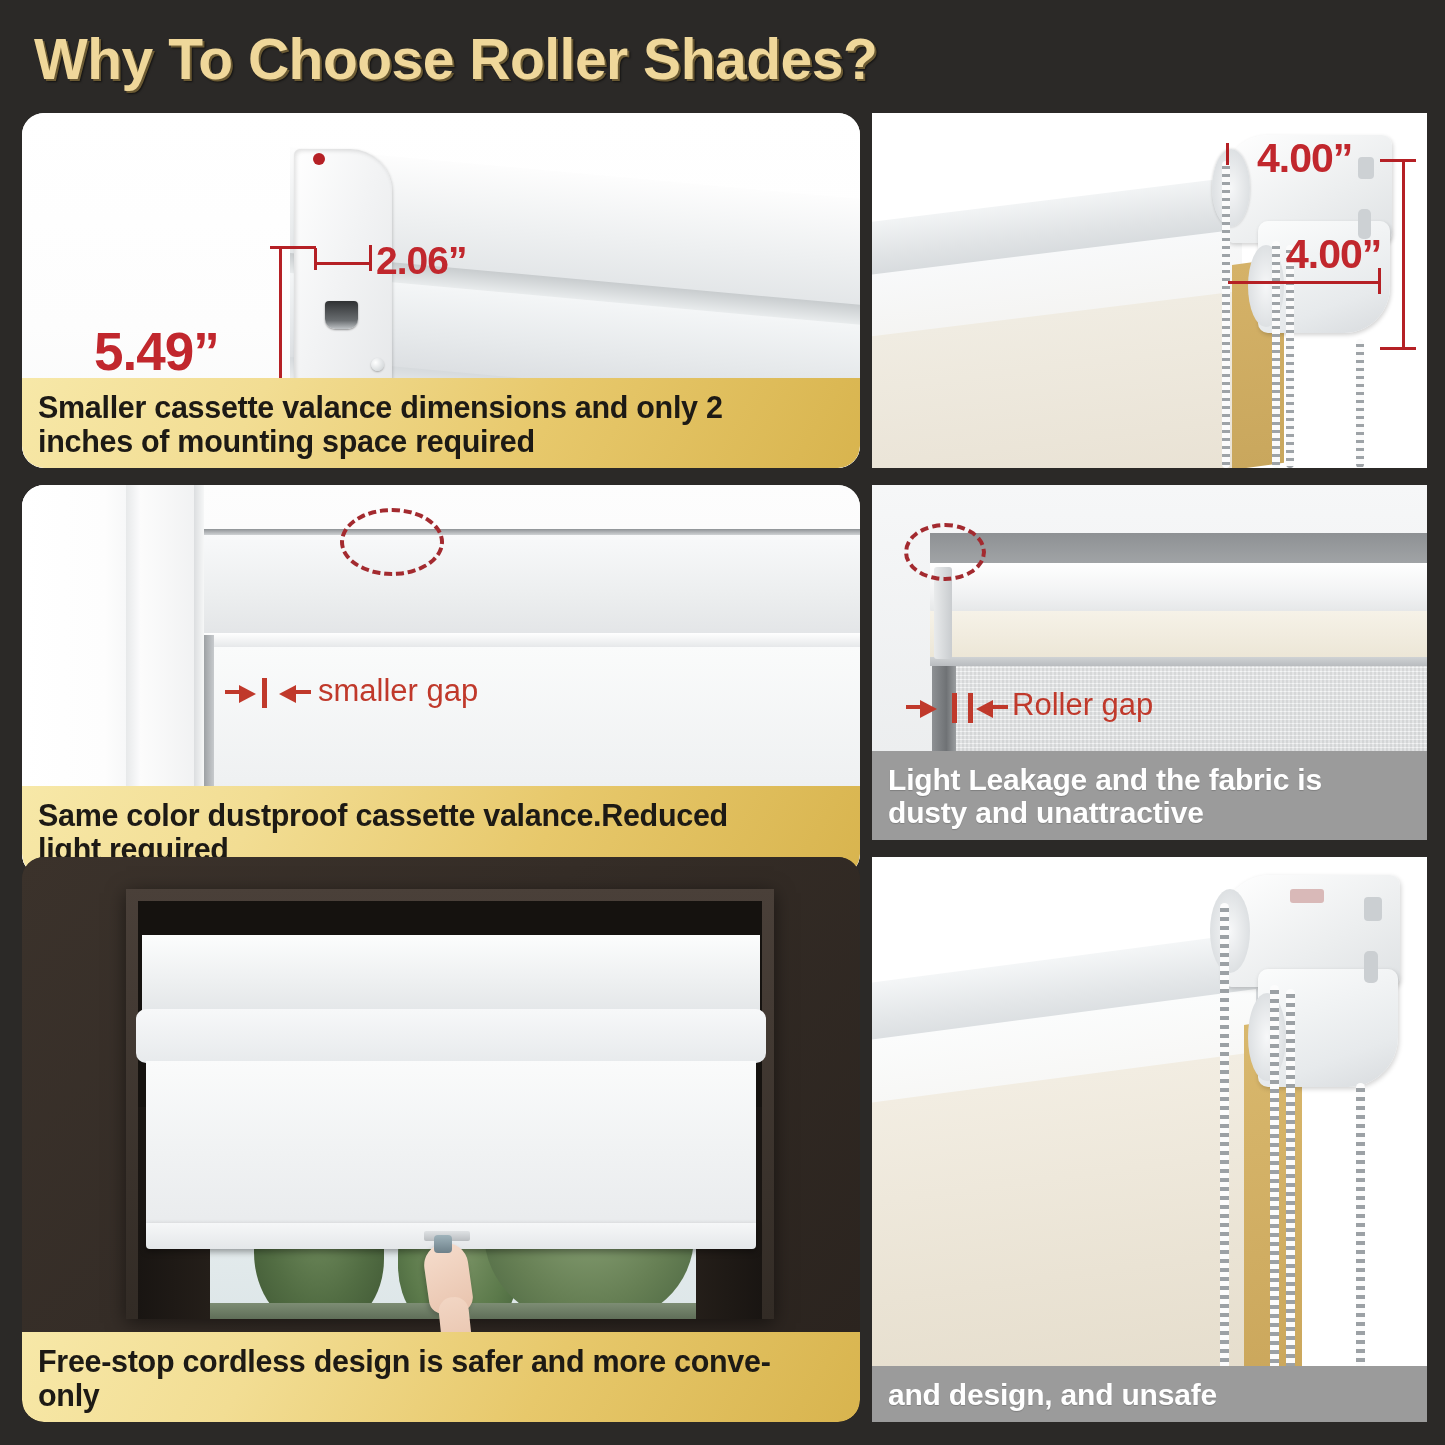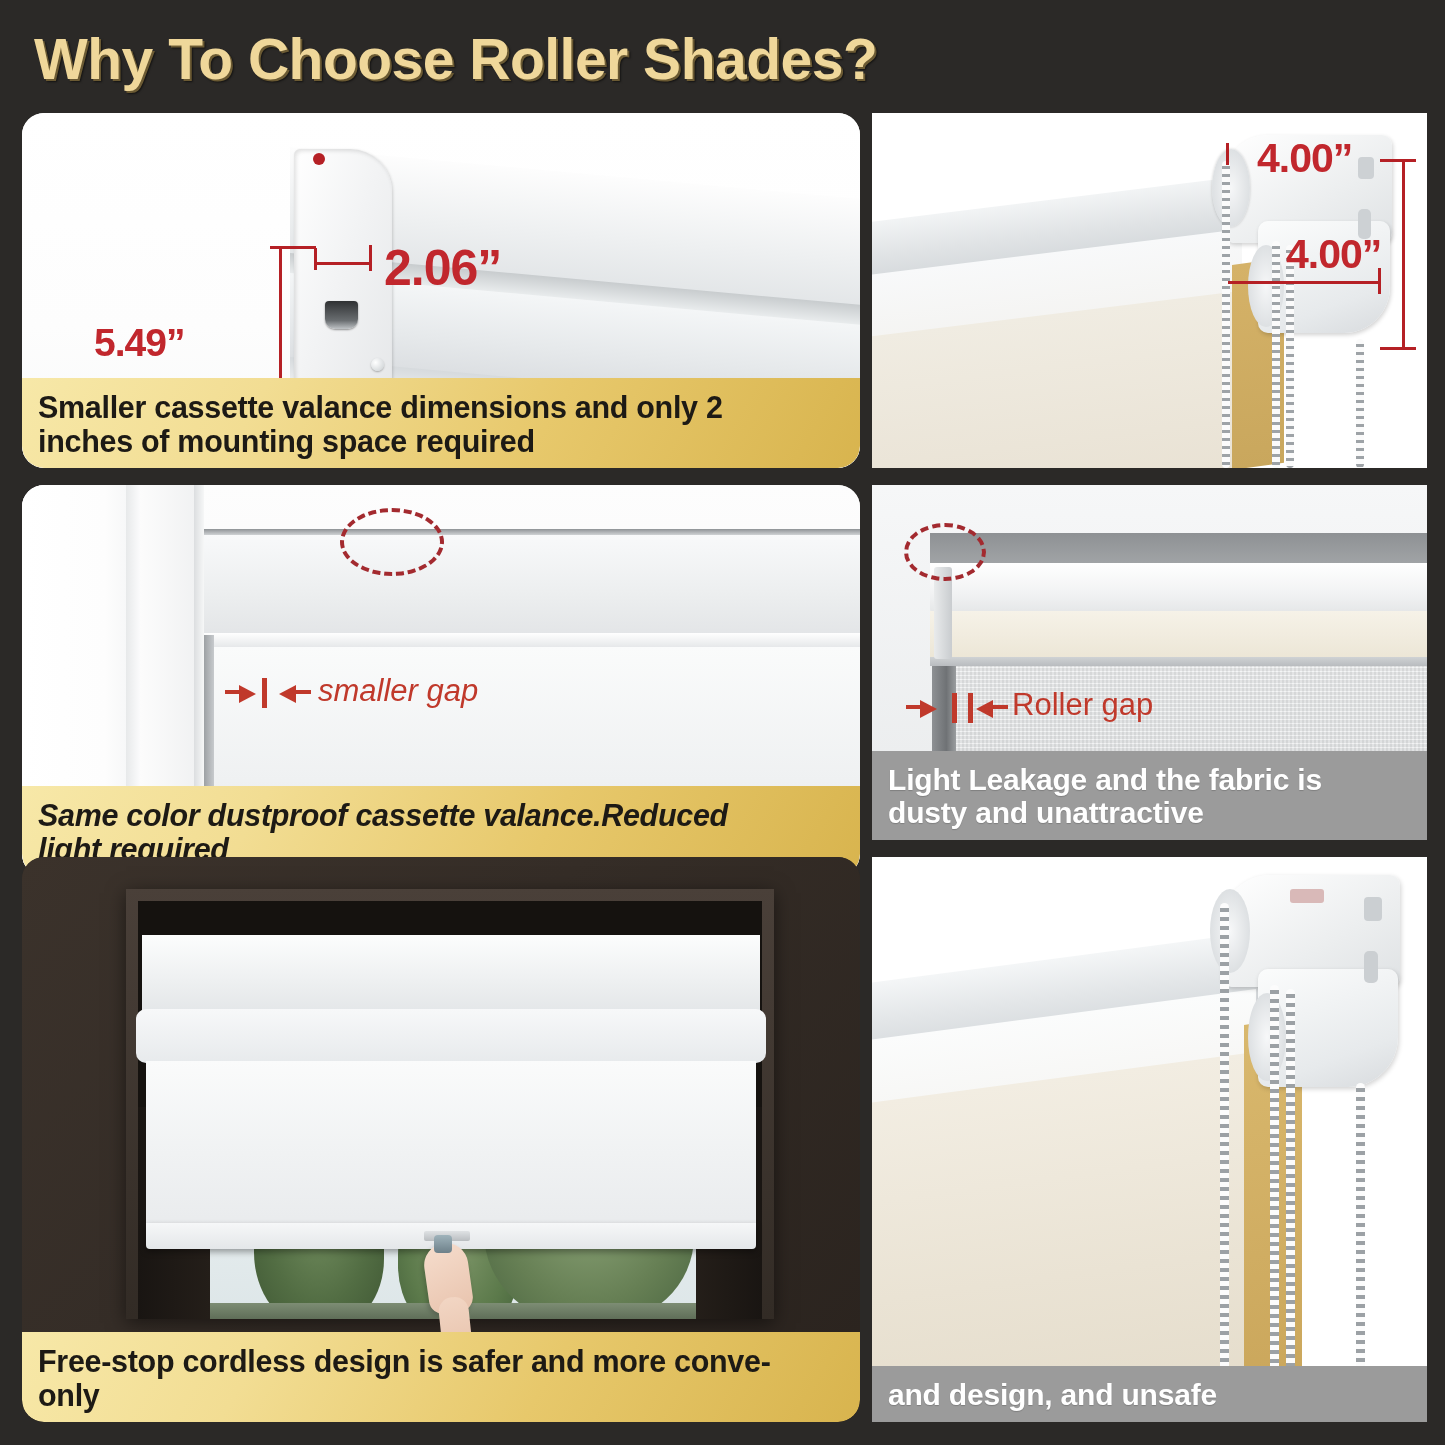--- a/index.html
+++ b/index.html
@@ -126,26 +126,26 @@
       <div style="position:absolute; left:302px; top:298px; width:26px; height:26px;
                   border-radius:50%; background:radial-gradient(circle at 35% 30%,#fff,#c3c8cc);
                   box-shadow:0 1px 3px rgba(0,0,0,.3);"></div>
       <div style="position:absolute; left:291px; top:40px; width:12px; height:12px;
                   border-radius:50%; background:#b52025;"></div>
 
       <div class="dimline h" style="left:291px; top:150px; width:0;"></div>
       <div class="dimline h" style="left:293px; top:149px; width:56px;"></div>
       <div class="tick" style="left:292px; top:135px; width:3px; height:22px;"></div>
       <div class="tick" style="left:347px; top:132px; width:3px; height:26px;"></div>
-      <div class="dimtxt" style="left:354px; top:126px; font-size:50px;margin-left:8px;">2.06”</div>
+      <div class="dimtxt" style="left:354px; top:126px; font-size:39px;">2.06”</div>
 
       <div class="dimline v" style="left:257px; top:133px; height:198px;"></div>
       <div class="tick" style="left:248px; top:133px; width:46px; height:3px;"></div>
       <div class="tick" style="left:240px; top:329px; width:46px; height:3px;"></div>
-      <div class="dimtxt" style="left:72px; top:208px; font-size:39px;">5.49”</div>
+      <div class="dimtxt" style="left:72px; top:208px; font-size:53px;">5.49”</div>
     </div>
 
     <div class="cap gold">
       <span class="ln">Smaller cassette valance dimensions and only 2</span>
       <span class="ln">inches of mounting space required</span>
     </div>
   </div>
 
   <div class="panel right" style="left:872px; top:113px; width:555px; height:355px; background:#ffffff;">
     <div class="photo" style="background:#ffffff;">
@@ -206,21 +206,21 @@
       <div class="dimtxt" style="left:385px; top:22px; font-size:41px;">4.00”</div>
 
       <div class="dimline v" style="left:530px; top:47px; height:190px;"></div>
       <div class="tick" style="left:508px; top:46px; width:36px; height:3px;"></div>
       <div class="tick" style="left:508px; top:234px; width:36px; height:3px;"></div>
       <div class="dimtxt" style="left:414px; top:118px; font-size:41px;">4.00”</div>
     </div>
 
   </div>
 
-  <div class="panel left" style="left:22px; top:485px; width:838px; height:391px; background:#e5e5e5;font-style:italic;">
+  <div class="panel left" style="left:22px; top:485px; width:838px; height:391px; background:#e5e5e5;">
     <div class="photo" style="background:linear-gradient(180deg,#fdfdfd,#f3f4f5);">
 
       <div style="position:absolute; left:0; top:0; width:118px; height:100%;
                   background:linear-gradient(90deg,#ffffff 0%,#fdfdfd 70%,#f3f4f5 100%);"></div>
       <div style="position:absolute; left:104px; top:0; width:14px; height:100%;
                   background:linear-gradient(90deg,#e7e9ea,#fbfbfc);"></div>
       <div style="position:absolute; left:118px; top:0; width:60px; height:100%;
                   background:linear-gradient(90deg,#fcfcfc,#f0f1f2);"></div>
       <div style="position:absolute; left:172px; top:0; width:10px; height:100%;
                   background:linear-gradient(90deg,#dcdee0,#f6f7f7);"></div>

